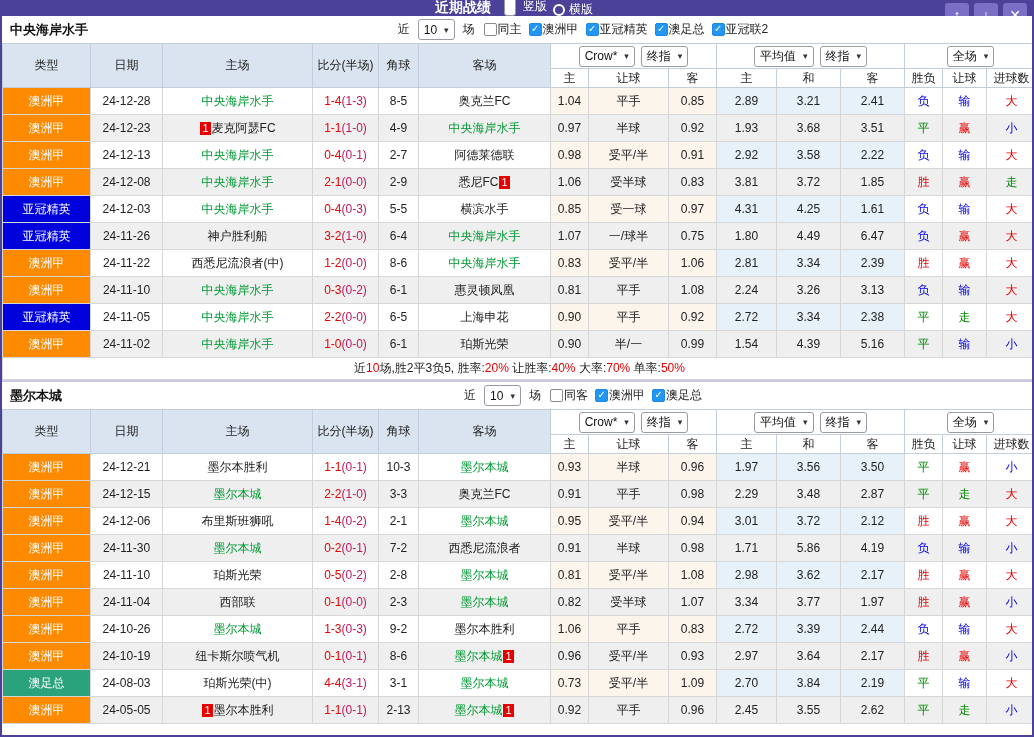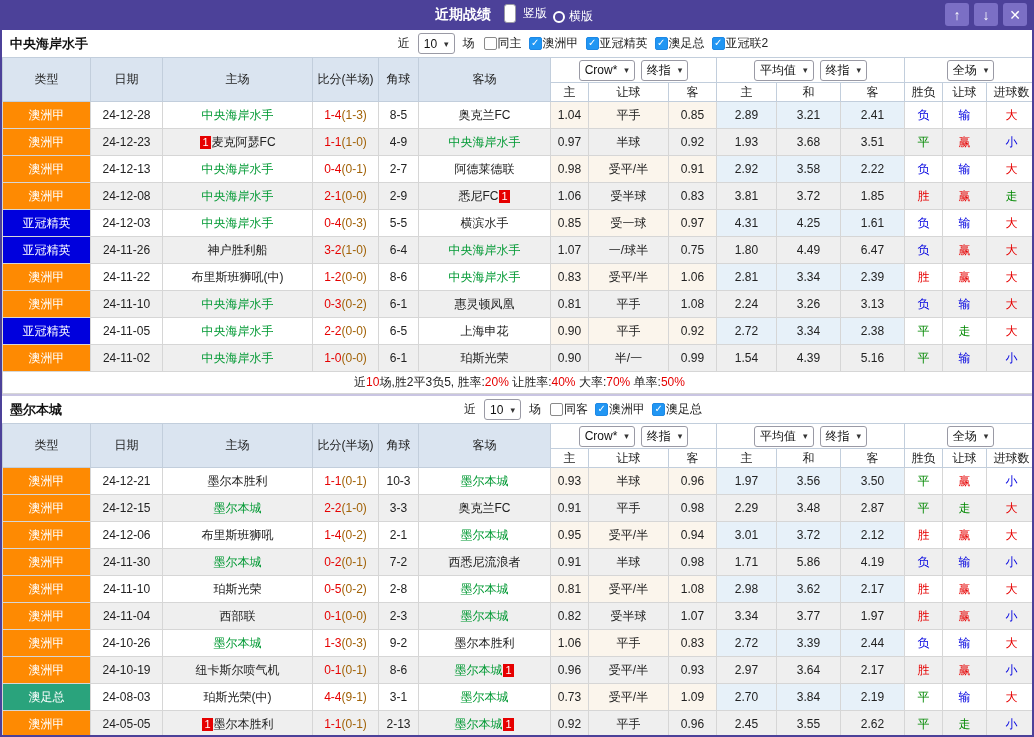--- a/index.html
+++ b/index.html
@@ -1,17 +1,17 @@
 <!DOCTYPE html>
 <html><head>
 <meta charset="utf-8">
 <style>
   html,body{margin:0;padding:0;background:#fff;font-family:"Liberation Sans","DejaVu Sans",sans-serif;}
   .window{width:1034px;height:737px;box-sizing:border-box;border:2px solid #4c4199;border-top:none;overflow:hidden;background:#fff;}
-  .titlebar{height:30px;background:#4c4199;color:#fff;display:flex;align-items:center;position:relative;}
+  .titlebar{height:16px;background:#4c4199;color:#fff;display:flex;align-items:center;position:relative;}
   .tb-center{margin:0 auto;display:flex;align-items:center;gap:10px;}
   .tb-title{font-size:14px;font-weight:bold;}
   .radio-opt{display:inline-flex;align-items:center;gap:4px;font-size:12px;cursor:pointer;margin-right:6px;}
   .radio{width:12px;height:12px;border:2px solid #fff;border-radius:50%;box-sizing:border-box;display:inline-block;background:transparent;}
   .radio.sel{background:#fff;}
   .tb-buttons{position:absolute;right:5px;top:3px;display:flex;gap:5px;}
   .tb-btn{width:24px;height:23px;background:#7b6fc5;color:#fff;border-radius:3px;display:flex;align-items:center;justify-content:center;font-size:14px;font-weight:bold;cursor:pointer;}
   .section{background:#fff;}
   .section + .section{border-top:2px solid #c9c5e2;}
   .sec-bar{height:27px;display:flex;align-items:center;position:relative;background:#fff;}
@@ -31,21 +31,21 @@
   .th-left{background:#dae4f0;color:#222;}
   .th-group{height:24px;background:#fff;}
   .th-sub{height:18px;background:#fff;color:#222;}
   tbody td{height:26px;}
   tr.even td{background:#efefef;}
   td.c-odds{background:#fbf5ec;}
   td.c-avg{background:#e7f1f9;}
   td.ttype{color:#fff;}
   .tg{color:#009933;}
   .ft{color:#e60000;}
-  .ht{color:#a16207;text-align:center;}
+  .ht{color:#be185d;text-align:center;}
   .badge1{background:#e60000;color:#fff;font-size:11px;line-height:13px;padding:0 2px;margin:0 1px;display:inline-block;}
   .summary{height:21px;background:#fff;font-size:12px;color:#222;}
   .summary .red{color:#e60000;}
 </style>
 </head>
 <body>
 
 <div class="window">
   <div class="titlebar">
     <div class="tb-center">
@@ -241,21 +241,21 @@
               <td class="c-avg">1.80</td>
               <td class="c-avg">4.49</td>
               <td class="c-avg">6.47</td>
               <td class="res" style="color: rgb(0, 0, 224);">负</td>
               <td class="res" style="color: rgb(230, 0, 0);">赢</td>
               <td class="res" style="color: rgb(230, 0, 0);">大</td>
             </tr>
             <tr>
               <td class="ttype" style="background: rgb(254, 138, 2);">澳洲甲</td>
               <td>24-11-22</td>
-              <td><span>布里斯班狮吼(中)</span></td>
+              <td><span>西悉尼流浪者(中)</span></td>
               <td><span class="ft">1-2</span><span class="ht">(0-0)</span></td>
               <td>8-6</td>
               <td><span class="tg">中央海岸水手</span></td>
               <td class="c-odds">0.83</td>
               <td class="c-odds">受平/半</td>
               <td class="c-odds">1.06</td>
               <td class="c-avg">2.81</td>
               <td class="c-avg">3.34</td>
               <td class="c-avg">2.39</td>
               <td class="res" style="color: rgb(230, 0, 0);">胜</td>
@@ -518,21 +518,21 @@
               <td class="c-avg">3.64</td>
               <td class="c-avg">2.17</td>
               <td class="res" style="color: rgb(230, 0, 0);">胜</td>
               <td class="res" style="color: rgb(230, 0, 0);">赢</td>
               <td class="res" style="color: rgb(0, 0, 224);">小</td>
             </tr>
             <tr>
               <td class="ttype" style="background: rgb(42, 163, 124);">澳足总</td>
               <td>24-08-03</td>
               <td><span>珀斯光荣(中)</span></td>
-              <td><span class="ft">4-4</span><span class="ht">(9-1)</span></td>
+              <td><span class="ft">4-4</span><span class="ht">(3-1)</span></td>
               <td>3-1</td>
               <td><span class="tg">墨尔本城</span></td>
               <td class="c-odds">0.73</td>
               <td class="c-odds">受平/半</td>
               <td class="c-odds">1.09</td>
               <td class="c-avg">2.70</td>
               <td class="c-avg">3.84</td>
               <td class="c-avg">2.19</td>
               <td class="res" style="color: rgb(0, 136, 0);">平</td>
               <td class="res" style="color: rgb(0, 0, 224);">输</td>

